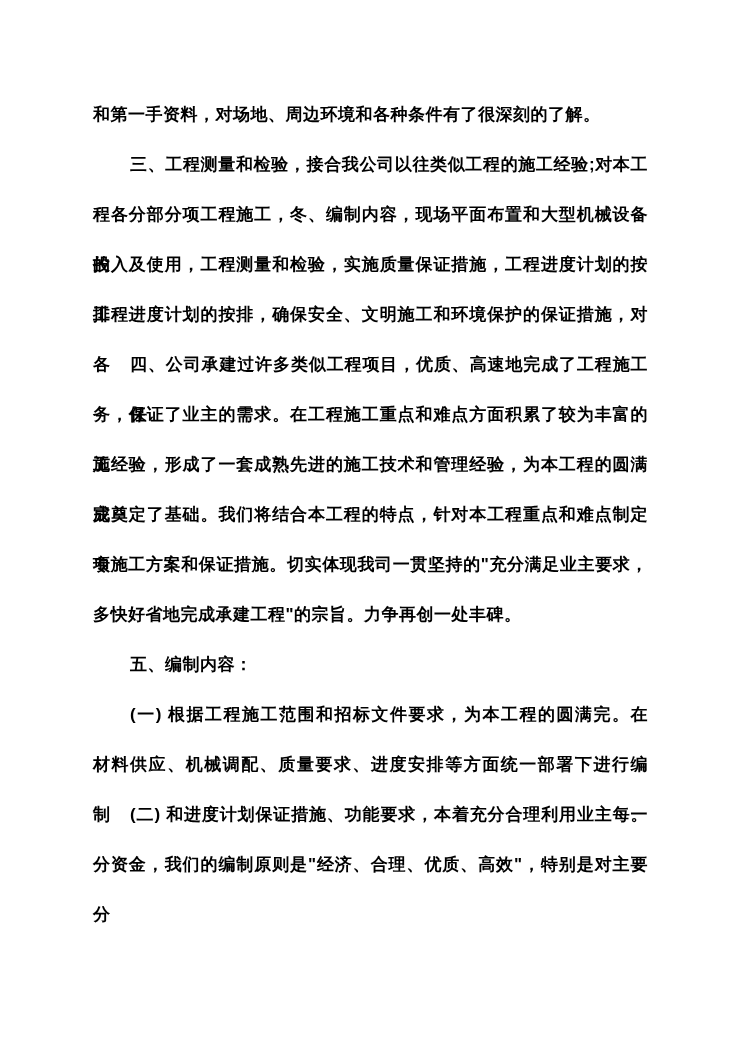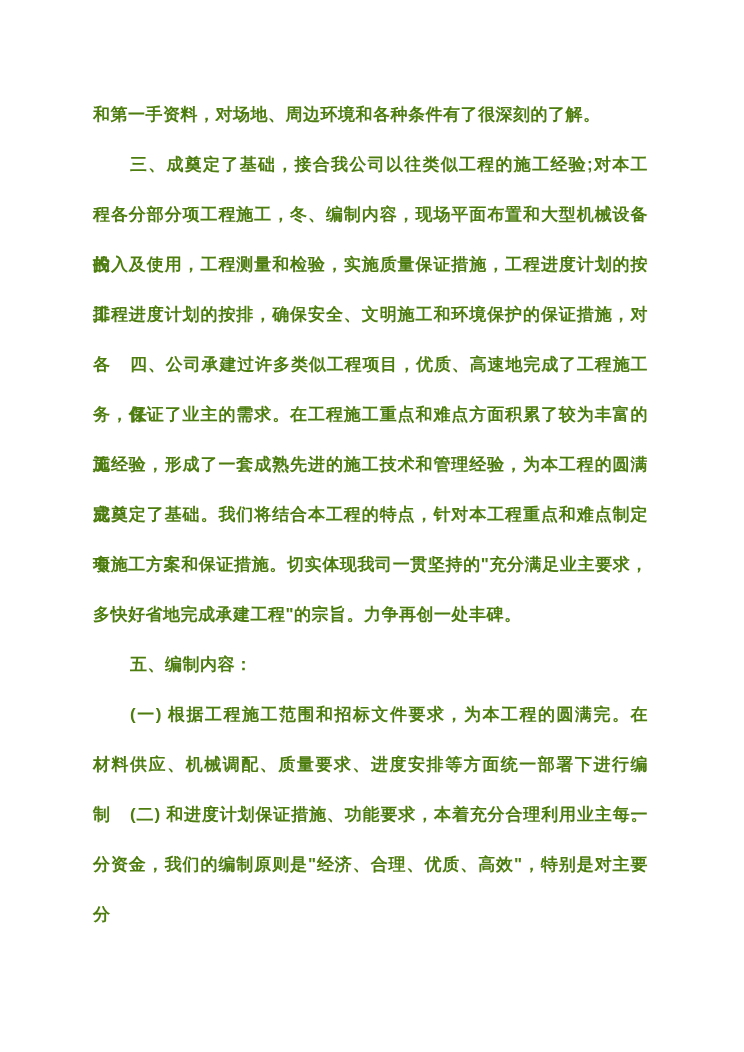--- a/index.html
+++ b/index.html
@@ -15,39 +15,39 @@
     position:absolute;
     left:93px;
     top:90px;
     width:555px;
   }
   .line {
     height:50px;
     line-height:50px;
     font-size:17px;
     font-weight:600;
-    color:#4d7c0f;
+    color:#000000;
     text-align:left;
     letter-spacing:0.5px;
   }
   .line.fill {
     text-align:justify;
     text-align-last:justify;
   }
   .line.indent {
     padding-left:37px;
   }
 </style>
 </head>
 <body>
 
 <div class="page">
   <div class="text-block">
       <div class="line">和第一手资料，对场地、周边环境和各种条件有了很深刻的了解。</div>
-      <div class="line fill indent">三、成奠定了基础，接合我公司以往类似工程的施工经验;对本工</div>
+      <div class="line fill indent">三、工程测量和检验，接合我公司以往类似工程的施工经验;对本工</div>
       <div class="line fill">程各分部分项工程施工，冬、编制内容，现场平面布置和大型机械设备的</div>
       <div class="line fill">投入及使用，工程测量和检验，实施质量保证措施，工程进度计划的按排</div>
       <div class="line fill">工程进度计划的按排，确保安全、文明施工和环境保护的保证措施，对各</div>
       <div class="line fill indent">四、公司承建过许多类似工程项目，优质、高速地完成了工程施工任</div>
       <div class="line fill">务，保证了业主的需求。在工程施工重点和难点方面积累了较为丰富的施</div>
       <div class="line fill">工经验，形成了一套成熟先进的施工技术和管理经验，为本工程的圆满完</div>
       <div class="line fill">成奠定了基础。我们将结合本工程的特点，针对本工程重点和难点制定专</div>
       <div class="line fill">项施工方案和保证措施。切实体现我司一贯坚持的"充分满足业主要求，</div>
       <div class="line">多快好省地完成承建工程"的宗旨。力争再创一处丰碑。</div>
       <div class="line indent">五、编制内容：</div>

